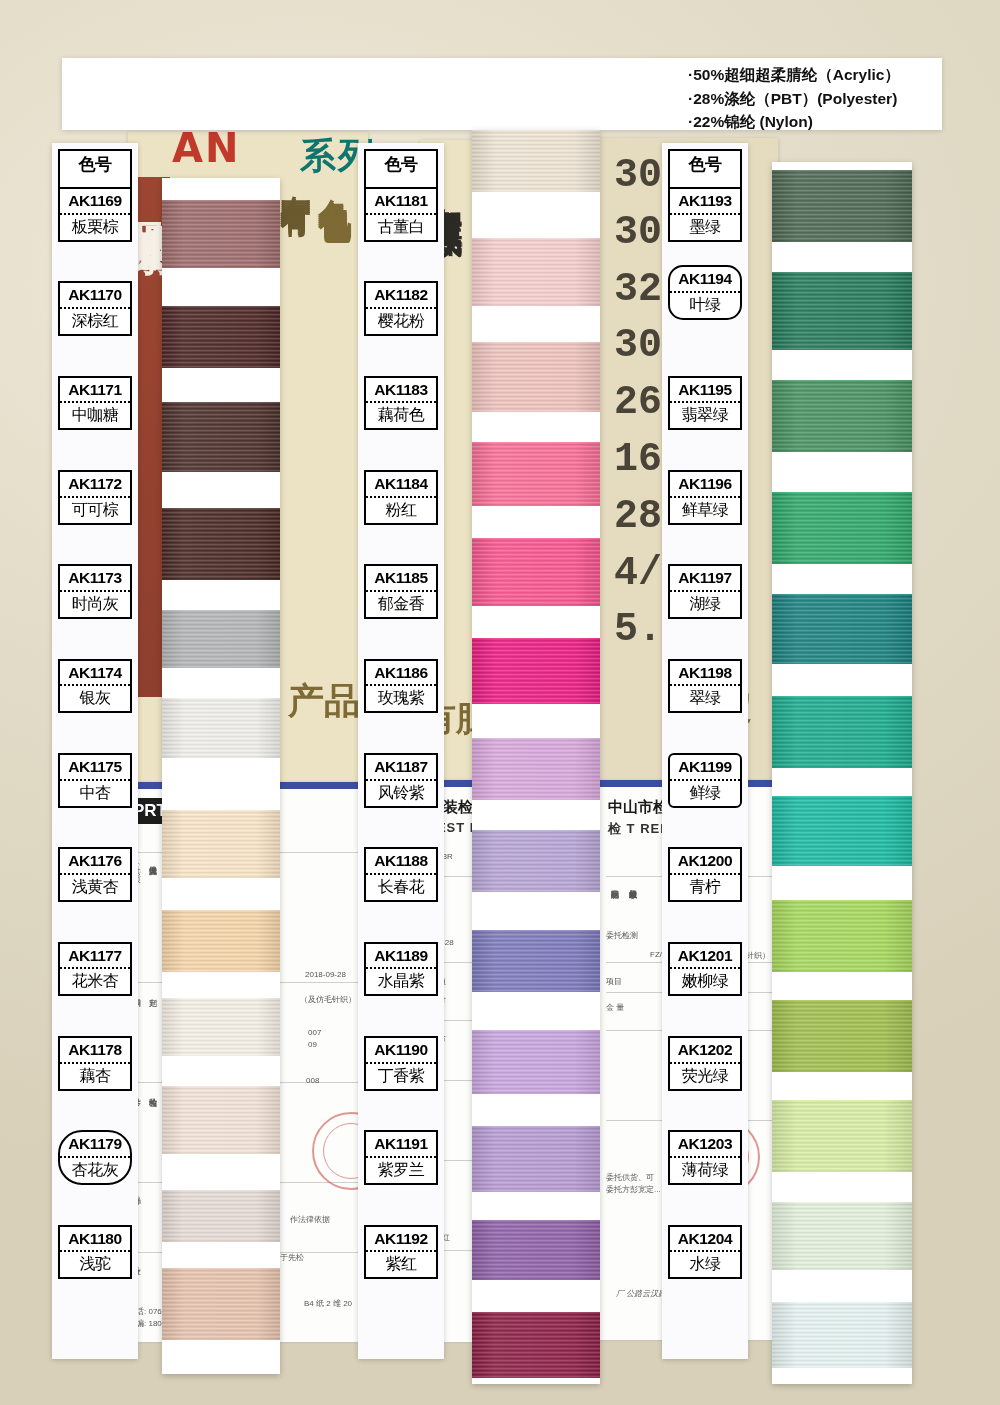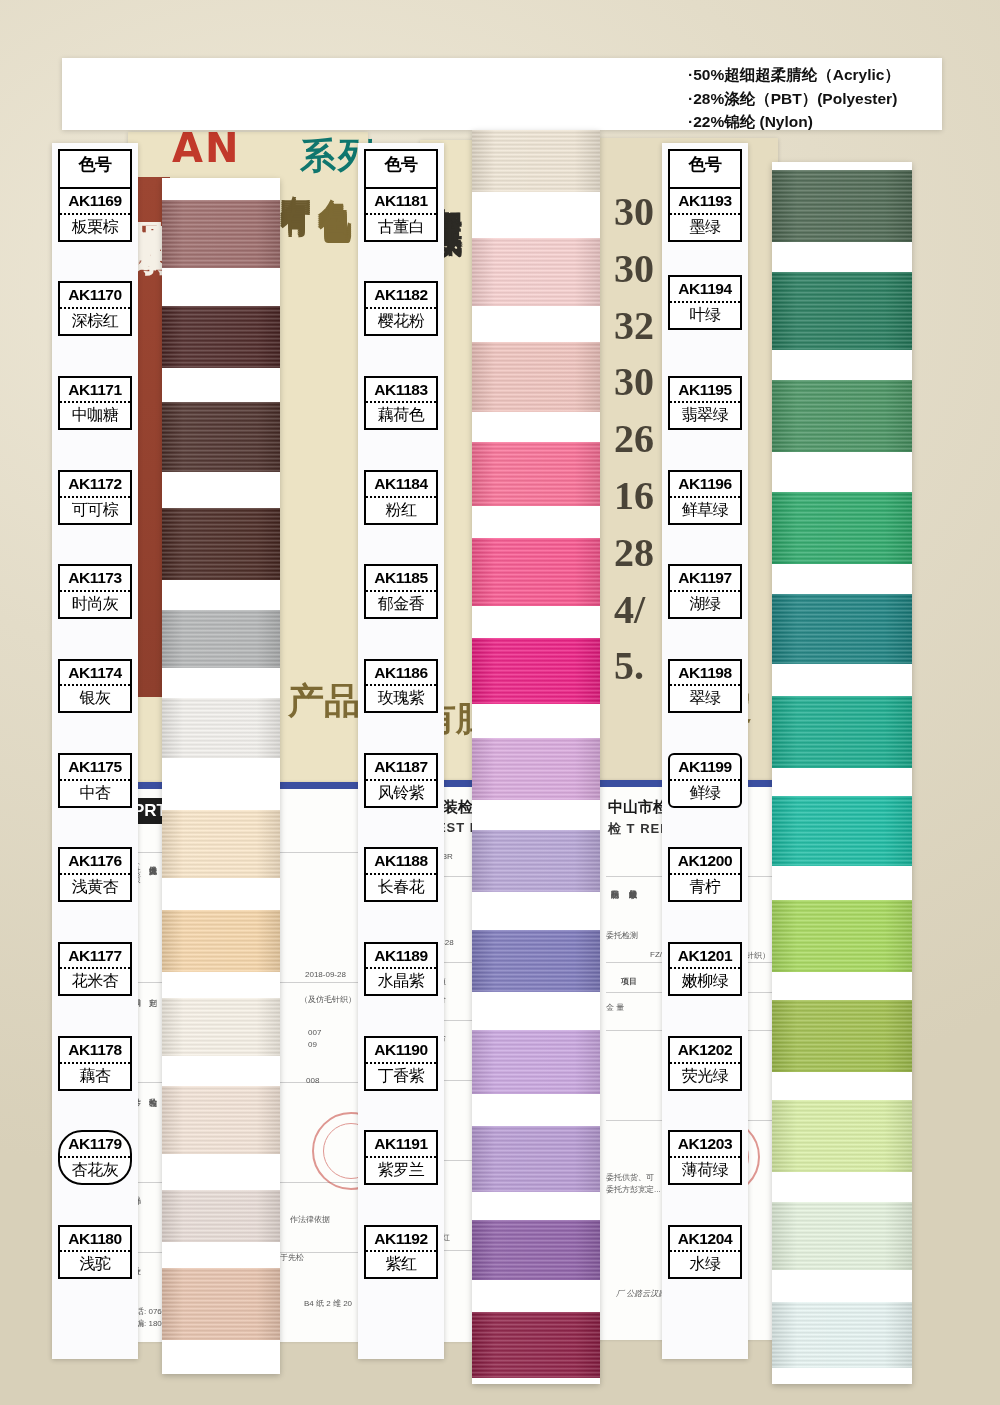--- a/index.html
+++ b/index.html
@@ -44,21 +44,21 @@
   }
   .vtext-white { color: #f5f0e6; font-size: 40px; }
   .vtext-dark  { color: #2c2a25; font-size: 40px; }
   .vtext-se    { color: #7d6a34; font-size: 33px; }
   .vtext-purple{ color: #0f766e; font-size: 36px; }
   .vtext-red   { color: #c1392b; font-size: 40px; }
 
   .num-col {
     position: absolute; left: 14px; top: 10px;
     font-size: 40px; font-weight: 800; color: #4a4438;
-    line-height: 1.42; font-family: Liberation Serif, serif; margin-top: 36px;
+    line-height: 1.42; font-family: Liberation Mono, monospace;
   }
 
   
   .report {
     position: absolute; background: #fdfdfb;
     box-shadow: 0 0 3px rgba(0,0,0,.13);
     overflow: hidden;
   }
   .rep-left  { left: 120px; top: 782px; width: 250px; height: 560px; }
   .rep-mid   { left: 420px; top: 780px; width: 180px; height: 562px; }
@@ -254,21 +254,21 @@
       <div class="rep-bluebar"></div>
       <div class="rep-title">中山市检测</div>
       <div class="rep-sub">检  T  REP</div>
       <div class="rep-line" style="top:96px;"></div>
       <div class="rep-vtiny" style="left:8px; top:104px;">翔纺织品有限</div>
       <div class="rep-vtiny" style="left:26px; top:104px;">超细超柔拉纤绒纱</div>
       <div class="rep-line" style="top:182px;"></div>
       <div class="rep-tiny" style="left:6px; top:150px;">委托检测</div>
       <div class="rep-tiny" style="left:6px; top:170px;padding-left:44px;">FZ/T 73005-2</div>
       <div class="rep-tiny" style="left:130px; top:170px;">（毛针织）</div>
-      <div class="rep-tiny" style="left:21px; top:196px;font-weight:bold;">项目</div>
+      <div class="rep-tiny" style="left:6px; top:196px;">项目</div>
       <div class="rep-tiny" style="left:66px; top:196px;">单位</div>
       <div class="rep-tiny" style="left:130px; top:196px;">要求</div>
       <div class="rep-line" style="top:212px;"></div>
       <div class="rep-tiny" style="left:6px; top:222px;">金 量</div>
       <div class="rep-tiny" style="left:74px; top:222px;">%</div>
       <div class="rep-tiny" style="left:138px; top:222px;">3</div>
       <div class="rep-line" style="top:250px;"></div>
       <div class="rep-line" style="top:340px;"></div>
       <div class="stamp" style="left:82px; top:338px;"></div>
       <div class="rep-tiny" style="left:6px; top:392px;">委托供货、可</div>
@@ -393,21 +393,21 @@
       </div>
     </div>
   <div class="label-col" id="labelcol-2" style="left:662px; top:143px; width:86px; height:1216px;">
       <div class="lbl lbl-head" style="top: 6px;">
         <div class="lbl-code">色号</div>
       </div>
       <div class="lbl" style="top: 44px;">
         <div class="lbl-code">AK1193</div>
         <div class="lbl-name">墨绿</div>
       </div>
-      <div class="lbl" style="top: 132px;">
+      <div class="lbl" style="top: 122px; border-radius: 15px;">
         <div class="lbl-code">AK1194</div>
         <div class="lbl-name">叶绿</div>
       </div>
       <div class="lbl" style="top: 232.667px;">
         <div class="lbl-code">AK1195</div>
         <div class="lbl-name">翡翠绿</div>
       </div>
       <div class="lbl" style="top: 327px;">
         <div class="lbl-code">AK1196</div>
         <div class="lbl-name">鲜草绿</div>

